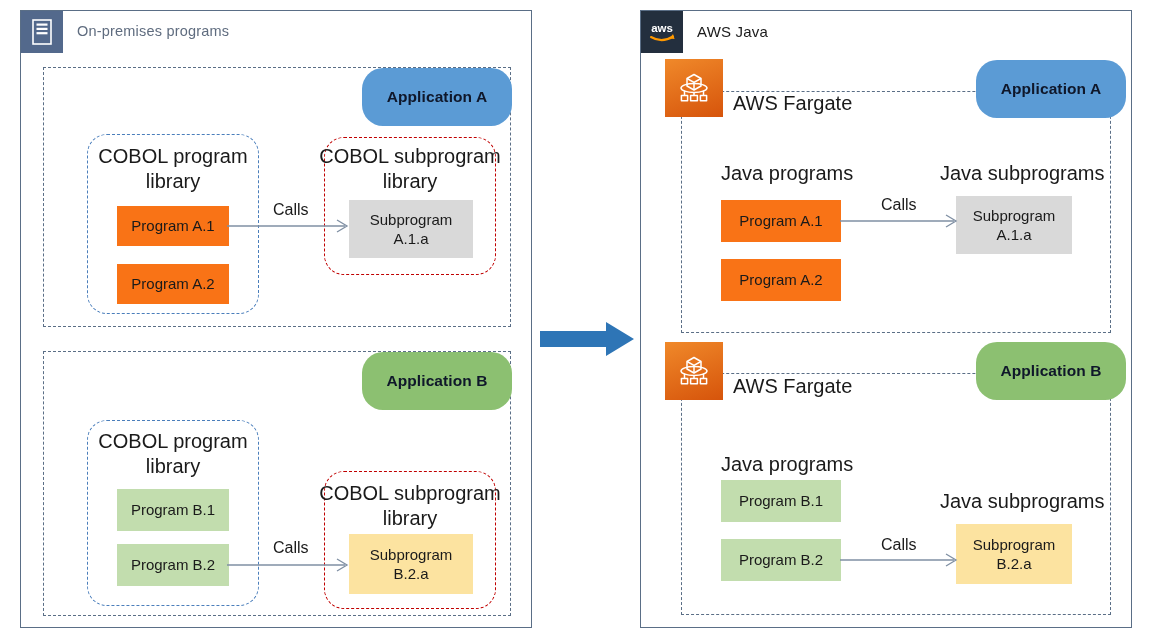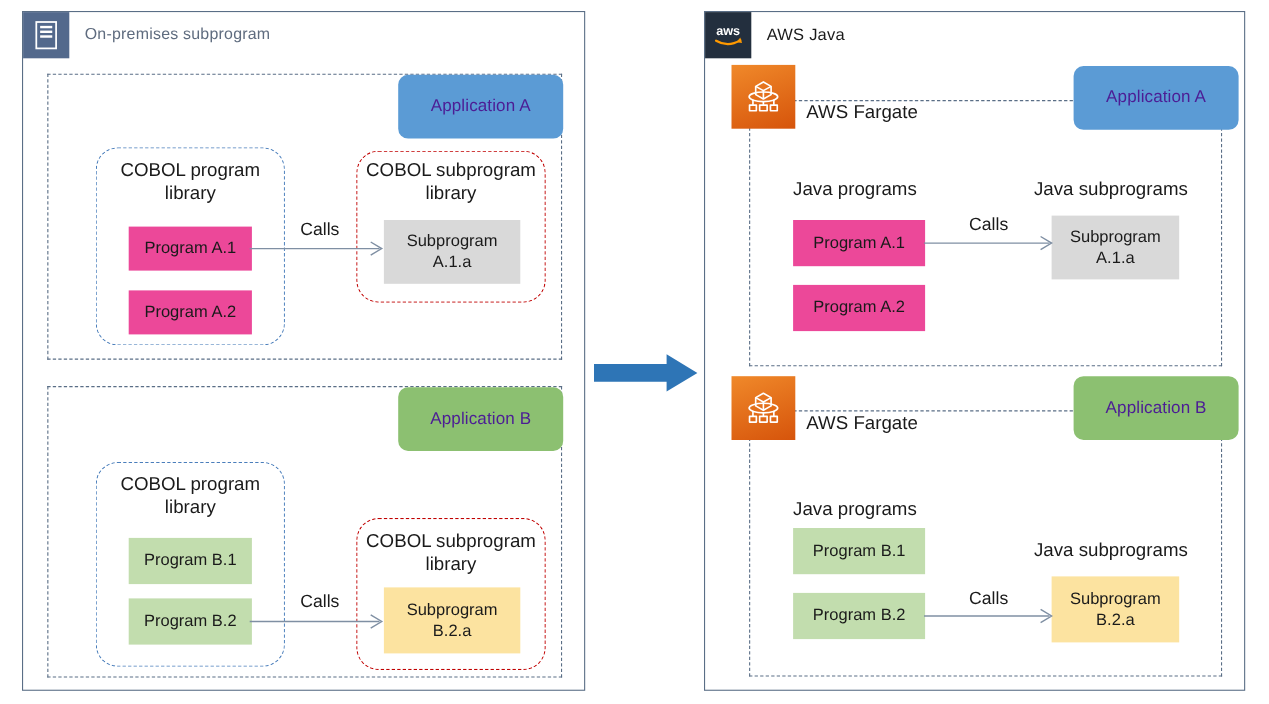--- a/index.html
+++ b/index.html
@@ -56,67 +56,67 @@
   .app-box {
     position: absolute;
     border: 1.4px dashed #5A6E86;
     box-sizing: border-box;
     background: transparent;
   }
 
   
   .app-pill {
     position: absolute;
-    border-radius: 9px;
+    border-radius: 21px;
     display: flex;
     align-items: center;
     justify-content: center;
-    color: #4c1d95;
-    font-weight: normal;
+    color: #0f172a;
+    font-weight: bold;
     font-size: 15.5px;
     letter-spacing: 0.1px;
     white-space: nowrap;
   }
   .pill-blue  { background: #5B9BD5; }
   .pill-green { background: #8CC071; }
 
   
   .lib-group {
     position: absolute;
     border-radius: 20px;
     box-sizing: border-box;
   }
   .lib-blue { border: 1.4px dashed #4A7EBB; }
   .lib-red  { border: 1.4px dashed #C00000; }
 
   
   .caption {
     position: absolute;
-    font-size: 17px;
+    font-size: 20px;
     color: #1A1A1A;
     text-align: center;
     line-height: 1.25;
     white-space: pre-line;
   }
   .caption.left-align { text-align: left; white-space: nowrap; }
 
   
   .pbox {
     position: absolute;
     box-sizing: border-box;
     display: flex;
     align-items: center;
     justify-content: center;
     text-align: center;
     font-size: 15px;
     color: #1A1A1A;
     line-height: 1.3;
     white-space: pre-line;
   }
-  .fill-blue   { background: #ec4899; }
+  .fill-blue   { background: #f97316; }
   .fill-green  { background: #C2DDAE; }
   .fill-gray   { background: #D9D9D9; }
   .fill-yellow { background: #FCE3A0; }
 
   
   .call-arrow { position: absolute; }
   .call-label {
     position: absolute;
     font-size: 16px;
     color: #1A1A1A;
@@ -136,21 +136,21 @@
   <div class="panel" id="panel-onprem">
 
     <div class="panel-badge badge-mainframe">
       <svg width="20" height="26" viewBox="0 0 20 26" aria-hidden="true">
         <rect x="1" y="1" width="18" height="24" fill="none" stroke="#ffffff" stroke-width="1.6"></rect>
         <rect x="4.5" y="4.5" width="11" height="2.2" fill="#ffffff"></rect>
         <rect x="4.5" y="8.8" width="11" height="2.2" fill="#ffffff"></rect>
         <rect x="4.5" y="13.1" width="11" height="2.2" fill="#ffffff"></rect>
       </svg>
     </div>
-    <div class="panel-title">On-premises subprogram</div>
+    <div class="panel-title">On-premises programs</div>
 
     <div class="app-box" style="left:22px; top:56px; width:468px; height:260px;"></div>
 
     <div class="lib-group lib-blue" style="left:66px; top:123px; width:172px; height:180px;"></div>
     <div class="caption" style="left:66px; top:133px; width:172px;">COBOL program
 library</div>
     <div class="pbox fill-blue" style="left:96px; top:195px; width:112px; height:40px;">Program A.1</div>
     <div class="pbox fill-blue" style="left:96px; top:253px; width:112px; height:40px;">Program A.2</div>
 
     <div class="lib-group lib-red" style="left:303px; top:126px; width:172px; height:138px;"></div>

